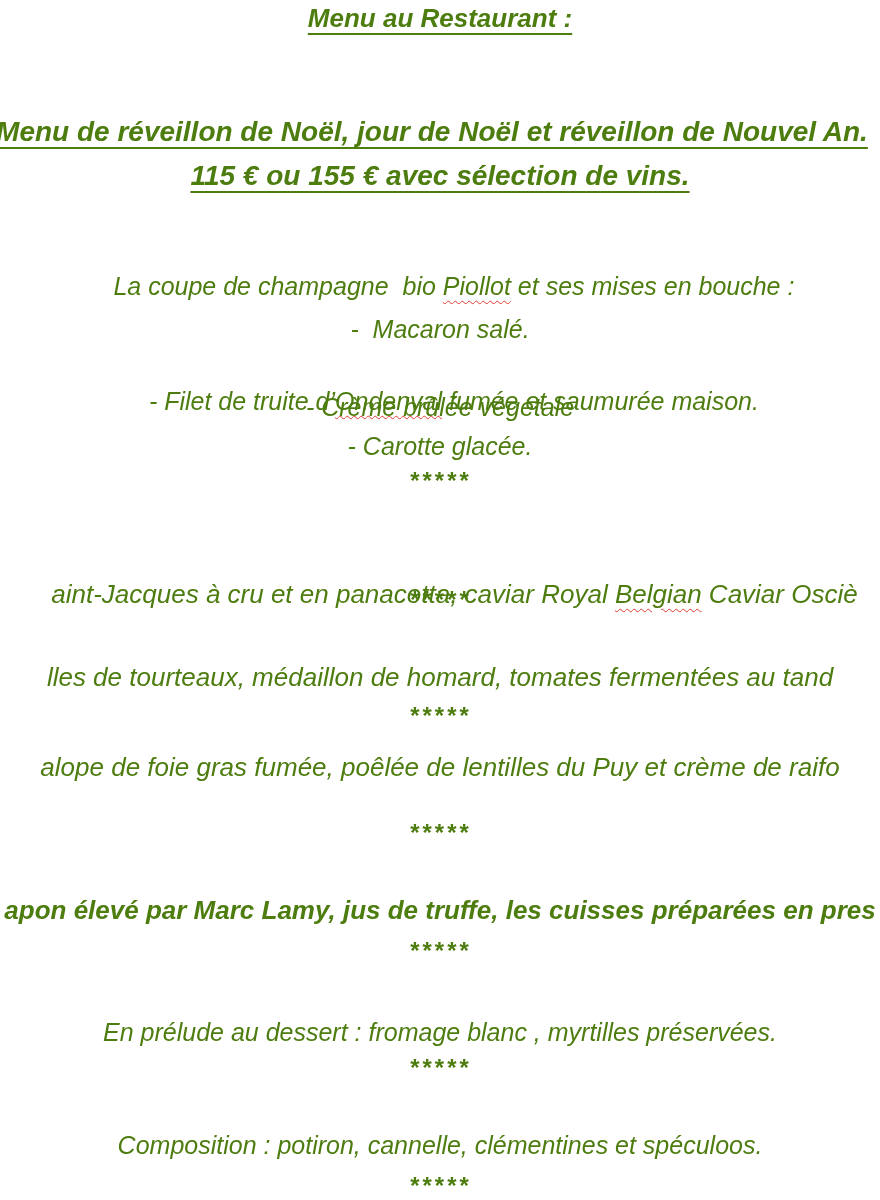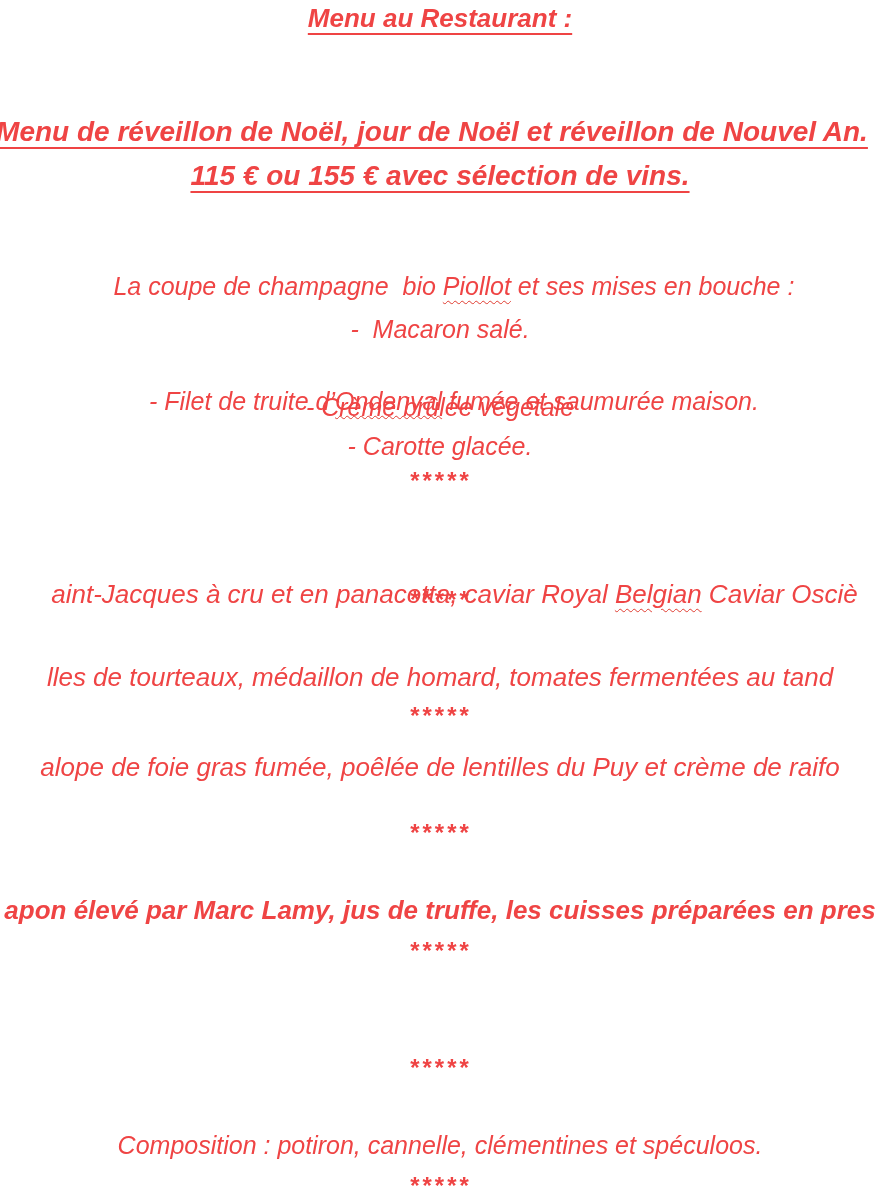--- a/index.html
+++ b/index.html
@@ -8,21 +8,21 @@
     background: #ffffff;
   }
   .page {
     position: relative;
     width: 880px;
     height: 1200px;
     background: #ffffff;
     overflow: hidden;
     font-family: "Liberation Sans", "DejaVu Sans", sans-serif;
     font-style: italic;
-    color: #ef4444;
+    color: #4d7c0f;
   }
   .line {
     position: absolute;
     left: 50%;
     transform: translateX(-50%);
     white-space: pre;
     text-align: center;
     line-height: 1.3;
   }
   .title {
@@ -99,20 +99,21 @@
   <div class="line stars" style="top: 700px;">*****</div>
 
   <div class="line wide-line" style="top: 751px;">alope de foie gras fumée, poêlée de lentilles du Puy et crème de raifo</div>
 
   <div class="line stars" style="top: 817px;">*****</div>
 
   <div class="line wide-line" style="top: 894px; font-weight: bold;">apon élevé par Marc Lamy, jus de truffe, les cuisses préparées en pres</div>
 
   <div class="line stars" style="top: 935px;">*****</div>
 
+  <div class="line body-line" style="top: 1016px;">En prélude au dessert : fromage blanc , myrtilles préservées.</div>
 
   <div class="line stars" style="top: 1052px;">*****</div>
 
   <div class="line body-line" style="top: 1129px;">Composition : potiron, cannelle, clémentines et spéculoos.</div>
 
   <div class="line stars" style="top: 1170px;">*****</div>
 
 </div>
 
 </body></html>

